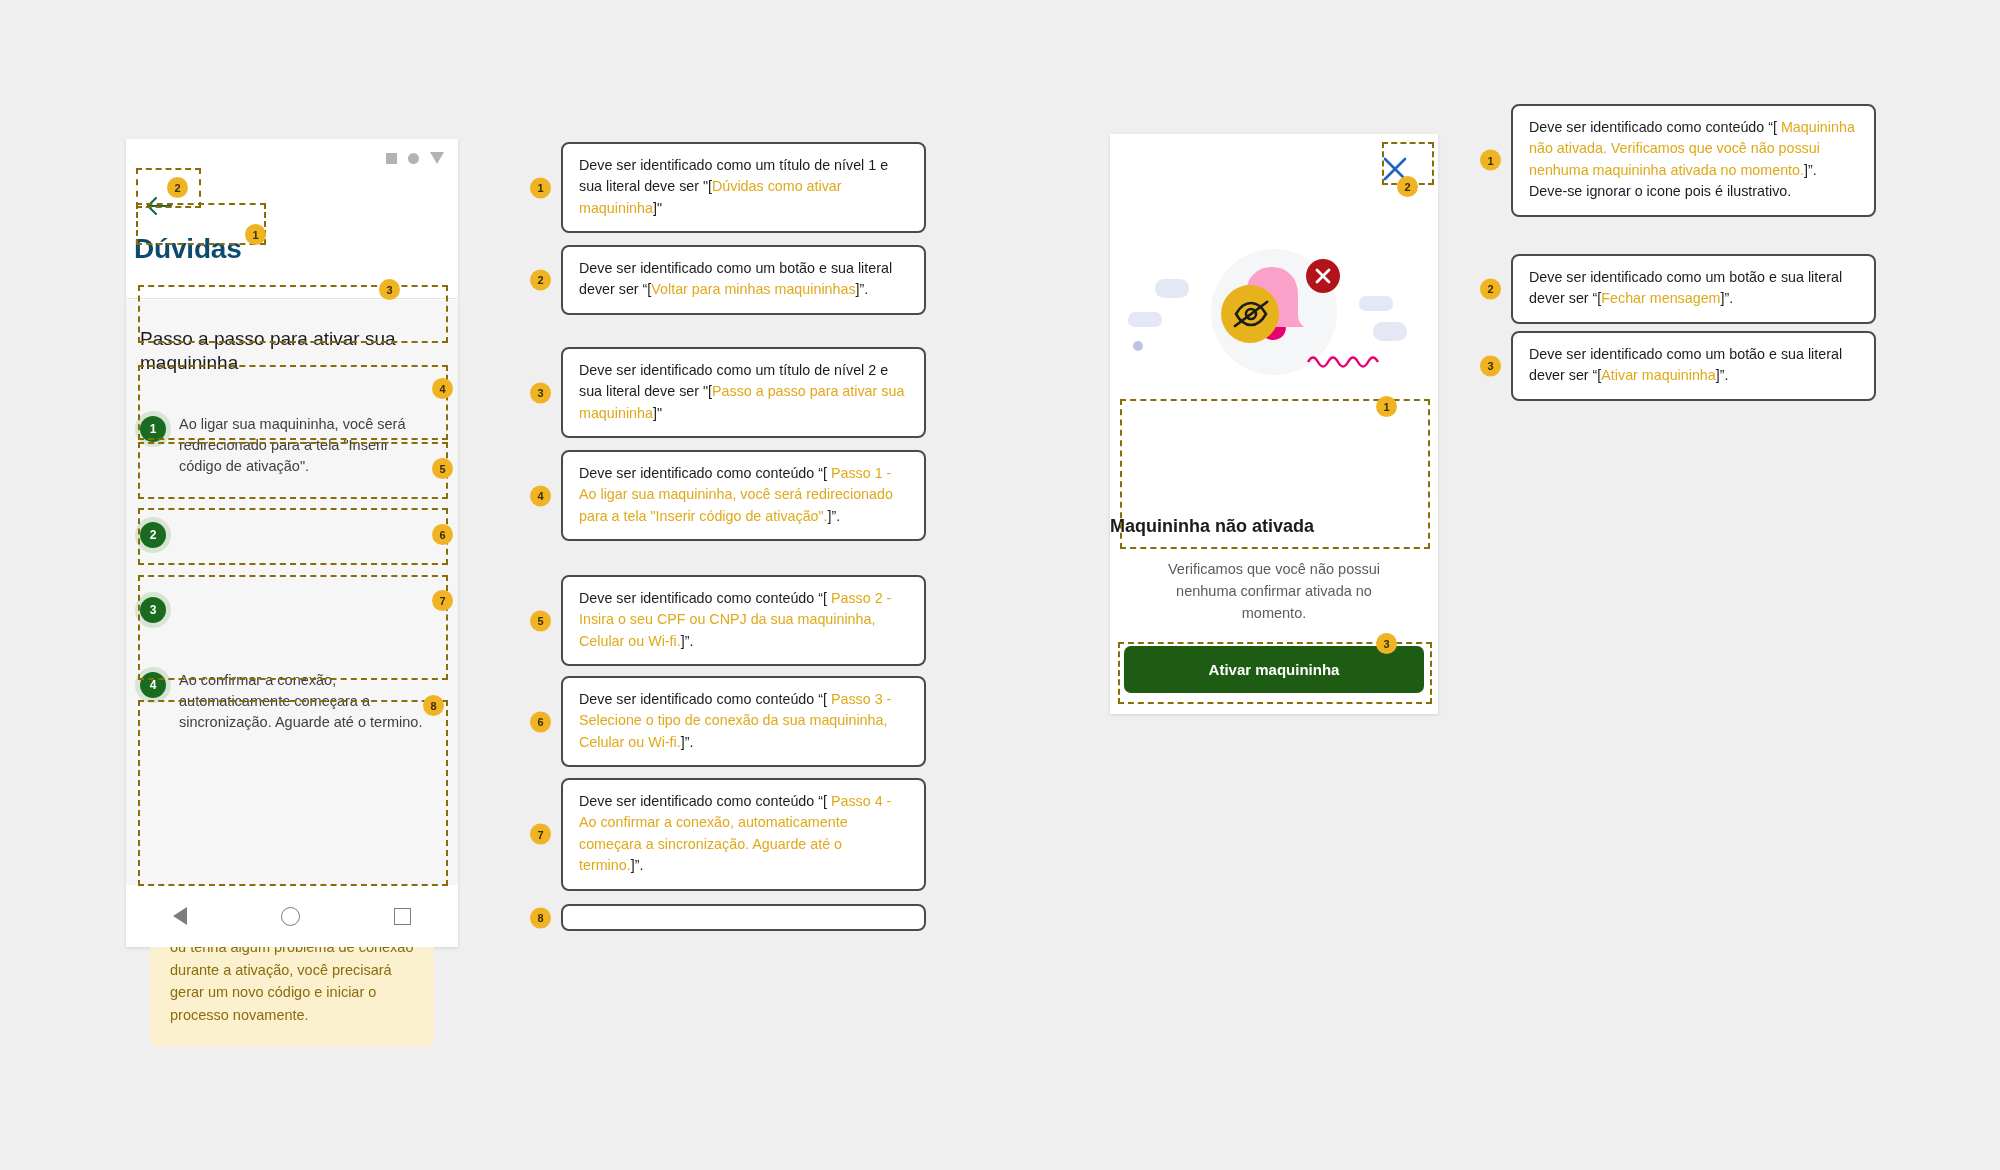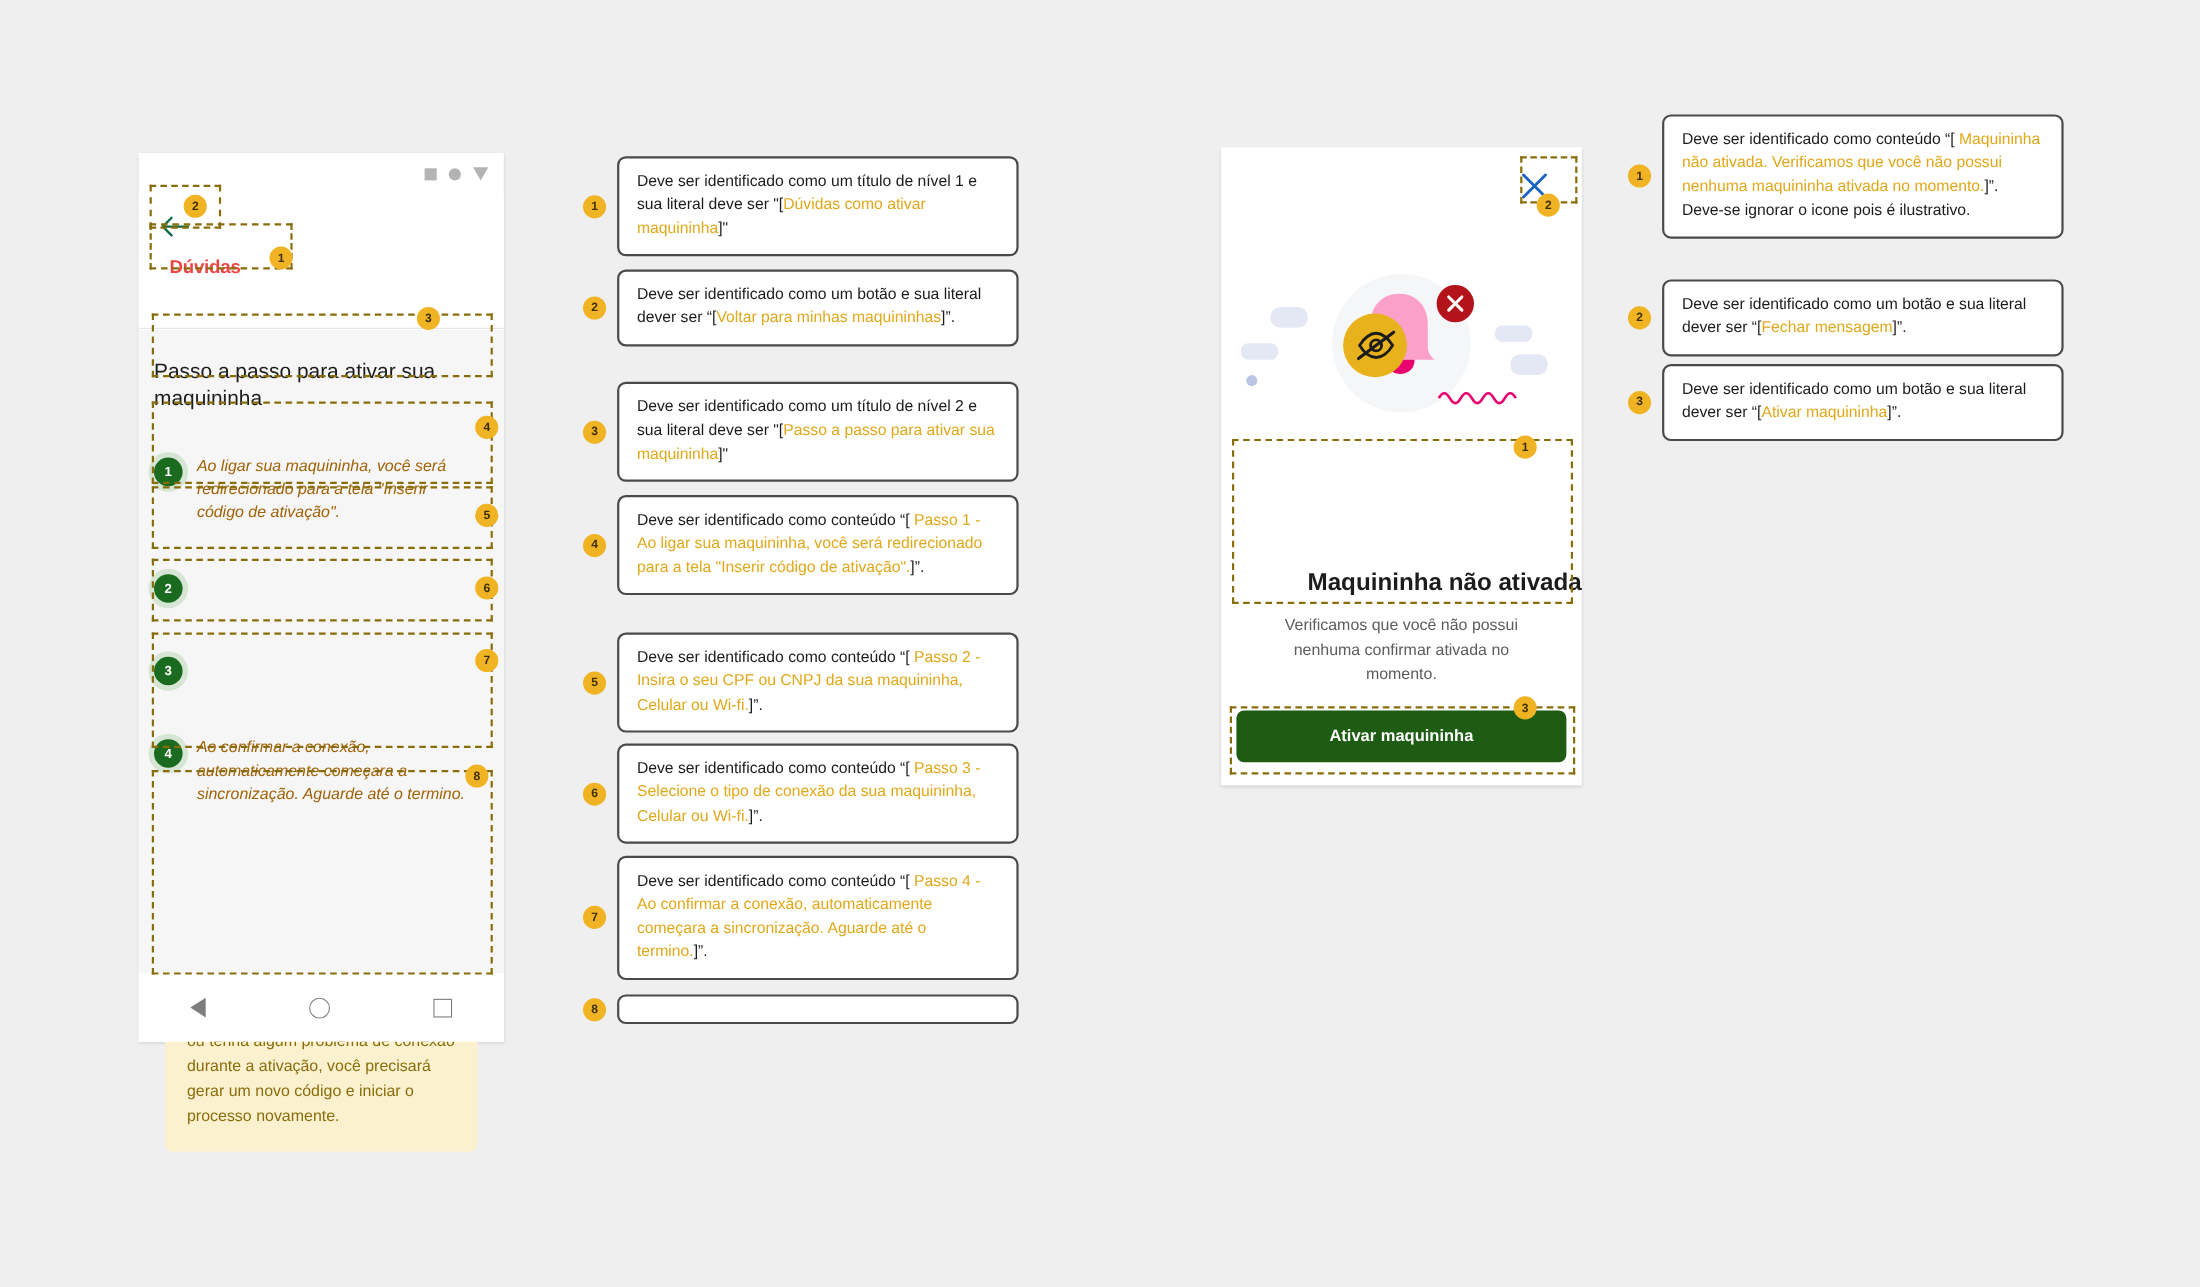--- a/index.html
+++ b/index.html
@@ -56,22 +56,22 @@
     position: absolute; top: 38px; left: 0; right: 0; height: 122px;
     background: #fff; border-bottom: 1px solid #e6e6e6;
   }
   .back-arrow {
     position: absolute; left: 16px; top: 14px;
     width: 34px; height: 30px;
     color: #0a6b43;
     display:flex; align-items:center; justify-content:center;
   }
   .page-title {
-    position: absolute; left: 28px; top: 56px;
-    font-size: 17px; font-weight: bold; color: #ef4444;
+    position: absolute; left: 8px; top: 56px;
+    font-size: 28px; font-weight: bold; color: #0c4a6e;
     letter-spacing: -.2px;
   }
   .content {
     position: absolute; top: 161px; left: 0; right: 0; bottom: 62px;
     background: #f6f6f6; padding: 0;
   }
   .sec-title {
     position: absolute; left: 14px; top: 27px; width: 290px;
     font-size: 19px; color: #1c1c1c; line-height: 1.28;
   }
@@ -82,23 +82,22 @@
   .step-circle {
     flex: 0 0 auto;
     width: 26px; height: 26px; border-radius: 50%;
     background: #1a6b1f; color: #fff;
     font-size: 12px; font-weight: bold;
     display: flex; align-items: center; justify-content: center;
     box-shadow: 0 0 0 5px #d7e6d4;
     margin-top: 2px;
   }
   .step-txt {
-    font-size: 14.5px; color: #a16207; line-height: 1.45;
+    font-size: 14.5px; color: #404040; line-height: 1.45;
     padding-right: 6px;
-    font-style: italic;
   }
   .alert-box {
     position: absolute; left: 24px; top: 593px; width: 284px;
     background: #fbf1cf; border-radius: 7px;
     padding: 21px 20px 21px 20px;
     font-size: 14.5px; color: #8a6d0b; line-height: 1.55;
   }
   .navbar {
     position: absolute; bottom: 0; left: 0; right: 0; height: 62px;
     background: #fff;
@@ -116,21 +115,21 @@
   
   #phone-right { left: 1110px; top: 134px; width: 328px; height: 580px; }
   .close-x {
     position: absolute; right: 28px; top: 20px;
     width: 30px; height: 30px; color: #1b63c4;
     display:flex;align-items:center;justify-content:center;
   }
   .illus { position: absolute; left: 0; right: 0; top: 100px; height: 160px; }
   .modal-title {
     position: absolute; left: 0; right: 0; top: 382px;
-    text-align: right; font-size: 22px; font-weight: bold; color: #1c1c1c;
+    text-align: left; font-size: 18px; font-weight: bold; color: #1c1c1c;
   }
   .modal-body {
     position: absolute; left: 34px; right: 34px; top: 425px;
     text-align: center; font-size: 14.5px; color: #5c5c5c; line-height: 1.5;
   }
   .cta {
     position: absolute; left: 14px; right: 14px; bottom: 21px;
     height: 47px; border-radius: 7px;
     background: #1d5c12; color: #fff;
     font-size: 15px; font-weight: bold;

